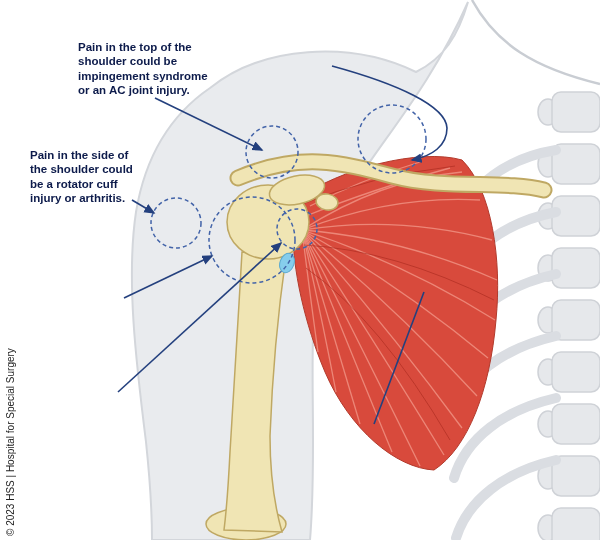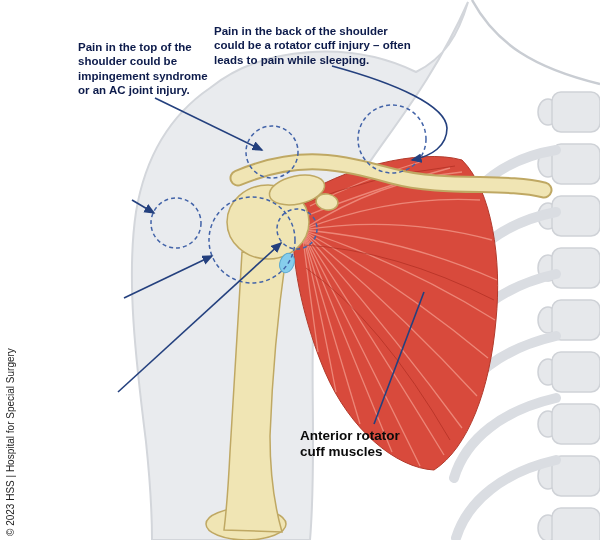--- a/index.html
+++ b/index.html
@@ -152,20 +152,19 @@
       <path d="M 124,298 L 212,256" marker-end="url(#arrow)"></path>
       <path d="M 118,392 L 281,243" marker-end="url(#arrow)"></path>
       <path d="M 374,424 L 424,292"></path>
     </g>
   </svg>
 
   <div class="label label--top">Pain in the top of the
 shoulder could be
 impingement syndrome
 or an AC joint injury.</div>
-  <div class="label label--back">Pain in the back of the shoulder
-could be a rotator cuff injury – often
-leads to pain while sleeping.</div>
-  <div class="label label--muscles">Anterior rotator
-cuff muscles</div>
+  <div class="label label--side">Pain in the side of
+the shoulder could
+be a rotator cuff
+injury or arthritis.</div>
 
   <div class="copyright">© 2023 HSS | Hospital for Special Surgery</div>
 </div>
 
 </body></html>

